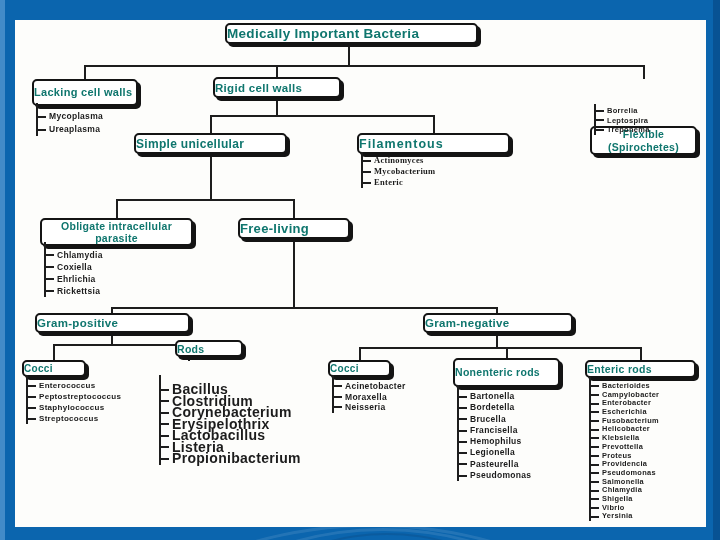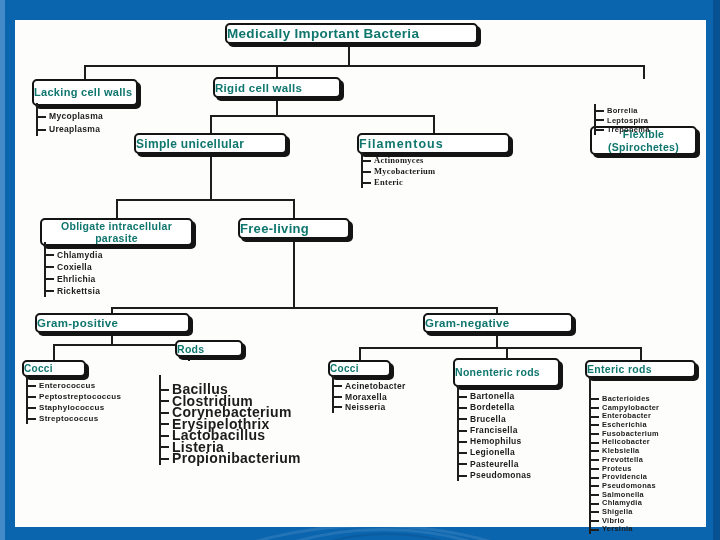--- a/index.html
+++ b/index.html
@@ -175,21 +175,21 @@
         <div class="sp-item">Bartonella</div>
         <div class="sp-item">Bordetella</div>
         <div class="sp-item">Brucella</div>
         <div class="sp-item">Francisella</div>
         <div class="sp-item">Hemophilus</div>
         <div class="sp-item">Legionella</div>
         <div class="sp-item">Pasteurella</div>
         <div class="sp-item">Pseudomonas</div>
       </div>
 
-    <div class="splist" style="left:574px;top:357px;padding-top:18px;--rh:8.7px;font-size:7.4px;">
+    <div class="splist" style="left:574px;top:357px;padding-top:5px;--rh:8.7px;font-size:7.4px;">
         <div class="sp-item">Bacterioides</div>
         <div class="sp-item">Campylobacter</div>
         <div class="sp-item">Enterobacter</div>
         <div class="sp-item">Escherichia</div>
         <div class="sp-item">Fusobacterium</div>
         <div class="sp-item">Helicobacter</div>
         <div class="sp-item">Klebsiella</div>
         <div class="sp-item">Prevottella</div>
         <div class="sp-item">Proteus</div>
         <div class="sp-item">Providencia</div>

